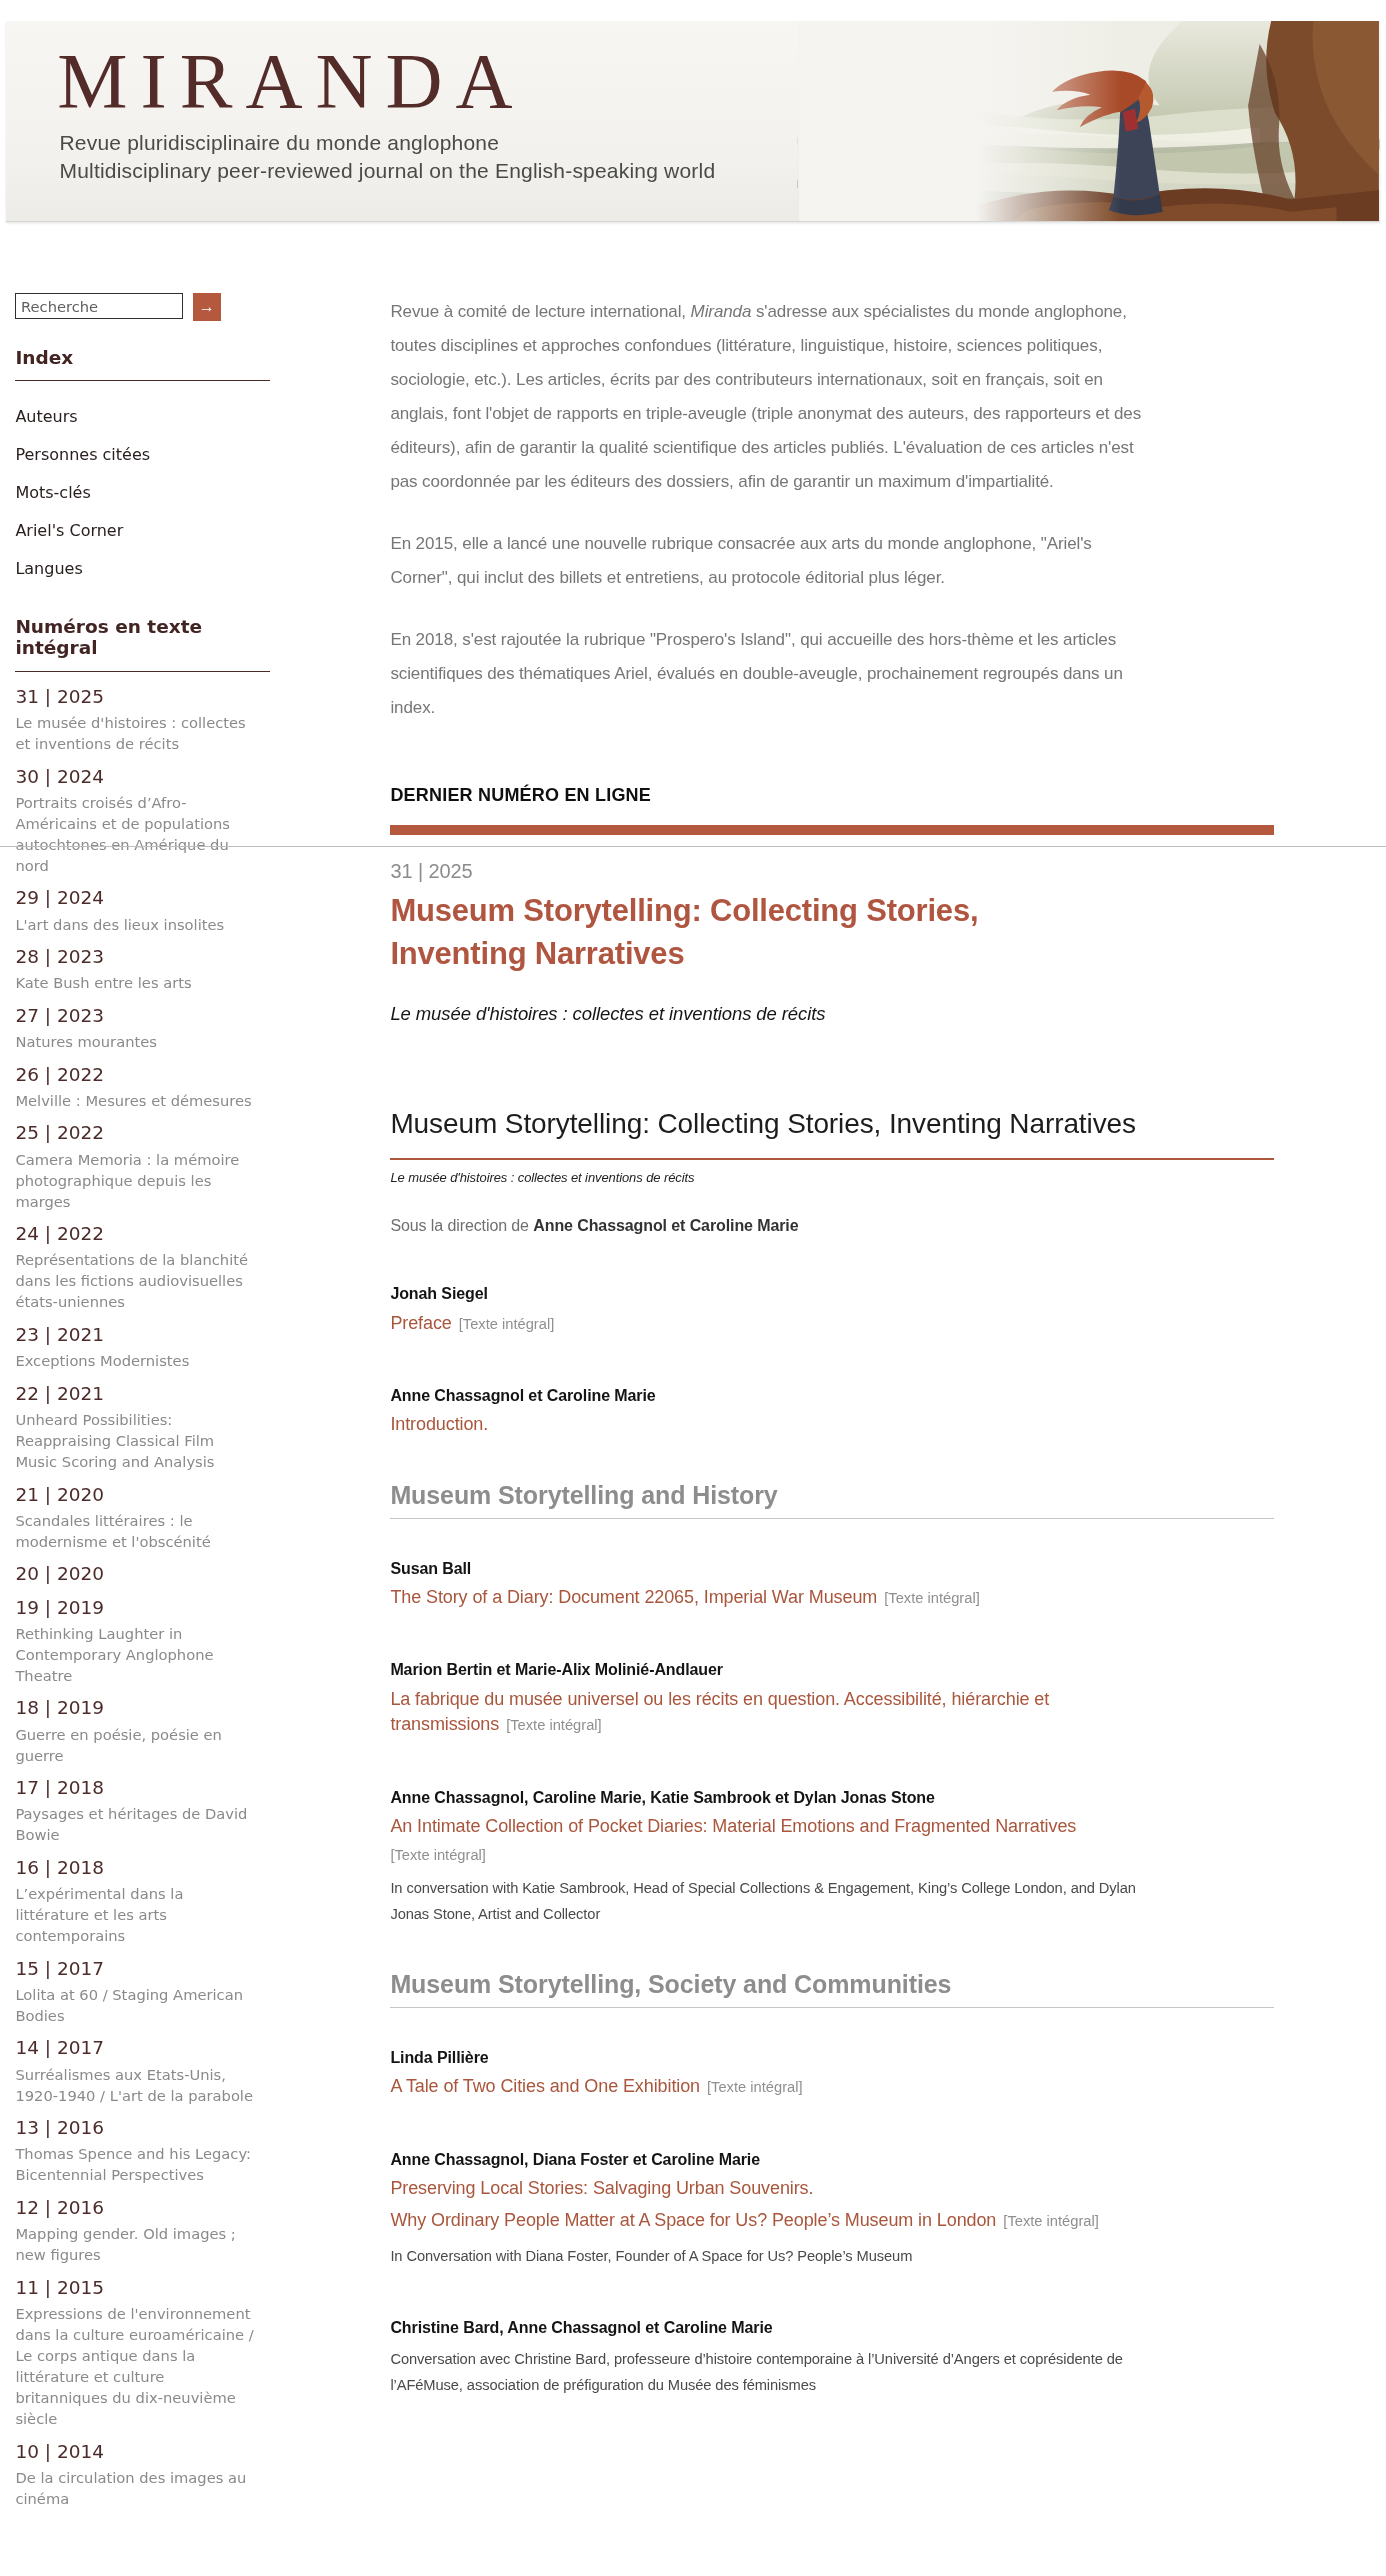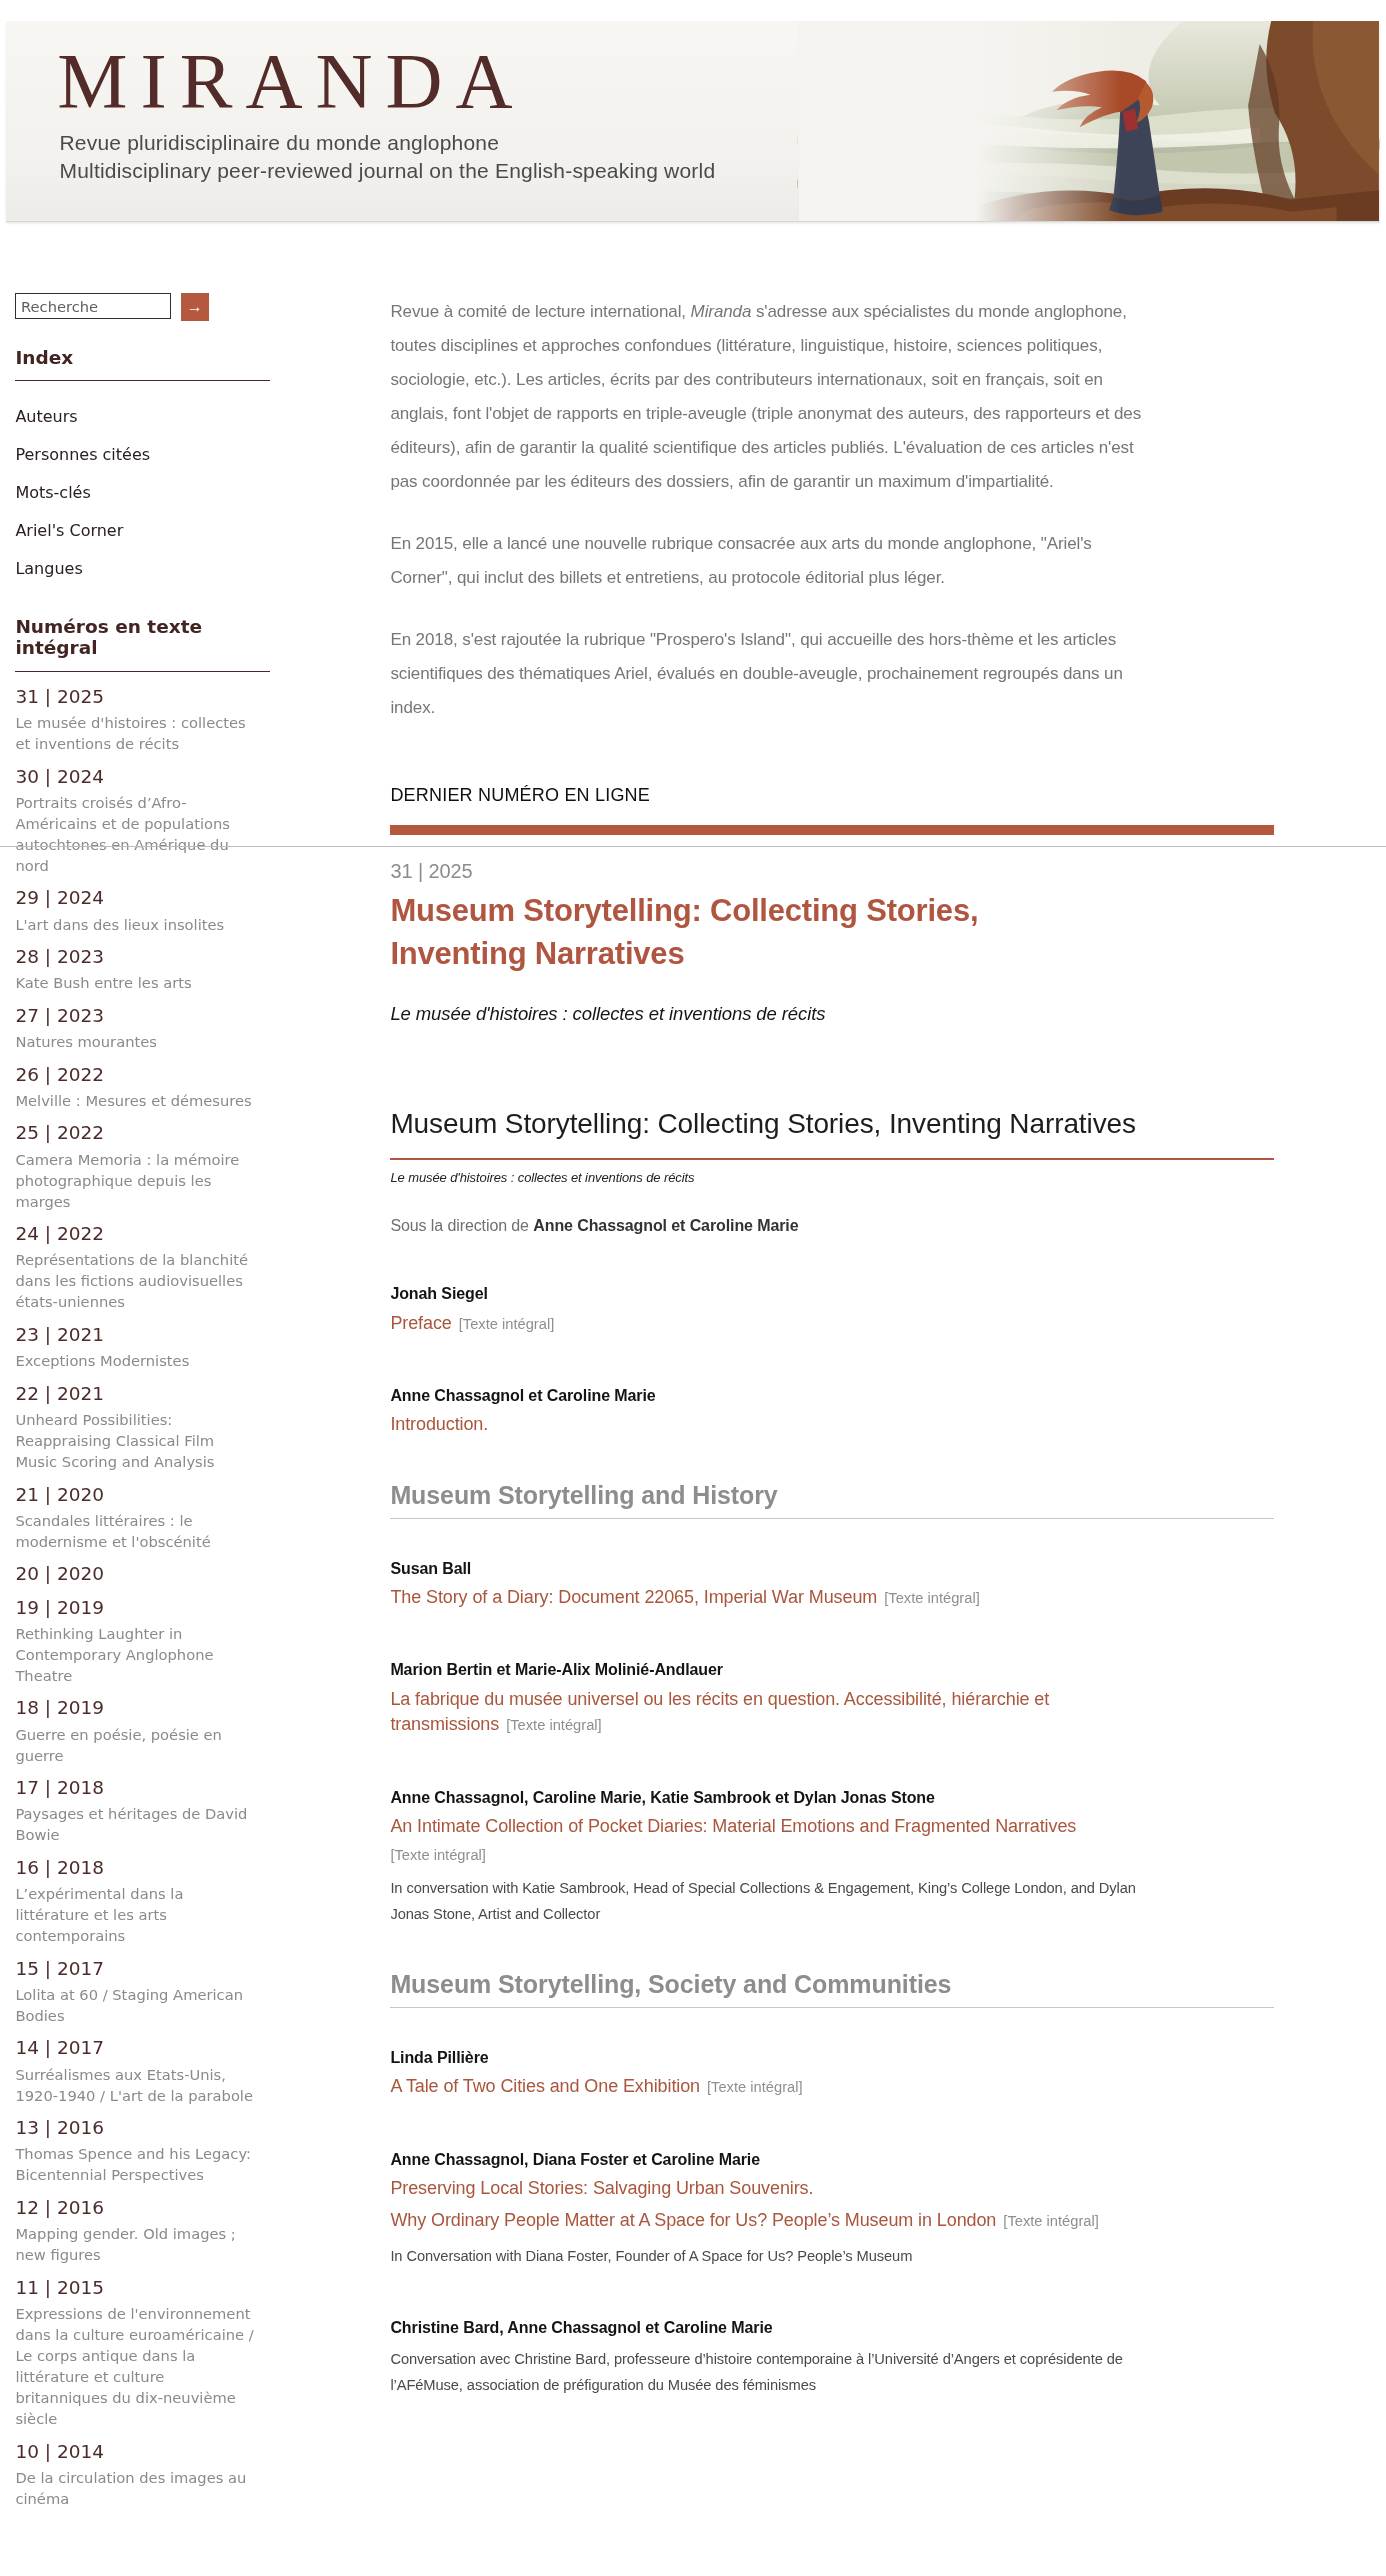--- a/index.html
+++ b/index.html
@@ -16,42 +16,42 @@
           letter-spacing:13px; color:#532c2a; line-height:80px; }
   .subtitle { margin-left:2.3px; font-size:21px; color:#4a4a47; line-height:28.6px; letter-spacing:0.2px; }
   .subtitle.first { margin-top:7.7px; }
 
   
   .layout { display:flex; align-items:flex-start; }
 
   
   .sidebar { width:255px; margin-left:15.4px; font-family:"DejaVu Sans", sans-serif; }
   .search-row { margin-top:71px; display:flex; align-items:flex-start; }
-  .search-input { width:156px; height:26px; border:1.5px solid #2f2f2f; font-size:14.7px;
+  .search-input { width:168px; height:26px; border:1.5px solid #2f2f2f; font-size:14.7px;
                   padding:0 4.6px; color:#444; font-family:"DejaVu Sans", sans-serif; background:#fff; }
   .search-input::placeholder { color:#5f5f5f; opacity:1; }
   .search-btn { width:28px; height:28px; margin-left:9.3px; background:#b4593d; border:none;
                 color:#fff; font-size:16px; line-height:26px; cursor:pointer; }
   .side-h { margin-top:26px; font-size:18.5px; font-weight:700; color:#422523;
             border-bottom:1.5px solid #4a2a28; padding-bottom:12.4px; }
   .side-h.issues-h { margin-top:28px; }
   .index-links { list-style:none; margin-top:17px; }
   .index-links li { font-size:16px; line-height:38px; color:#2b2020; cursor:pointer; }
   .issues { list-style:none; margin-top:14px; width:241px; }
   .issues li { margin-bottom:11.6px; }
   .inum { font-size:18.5px; line-height:21.6px; color:#4c2c2a; margin-bottom:4.6px; cursor:pointer; }
   .ititle { font-size:14.7px; line-height:21px; color:#8a8a8a; }
 
   
   .main { margin-left:120px; width:884px; padding-top:73px; letter-spacing:-0.1px; }
   .intro { width:757px; font-size:17px; line-height:34px; color:#767676; }
   .intro + .intro { margin-top:28px; }
   .intro i { font-style:italic; }
 
-  .dernier { margin-top:60px; font-size:18px; font-weight:400; color:#101010; letter-spacing:0.2px; }
+  .dernier { margin-top:60px; font-size:18px; font-weight:700; color:#101010; letter-spacing:0.2px; }
   .rust-bar { position:relative; margin-top:18.5px; width:884px; height:10px; background:#b4593d; }
   .artifact-line { position:absolute; top:21px; left:-390px; width:1386px; height:1.5px; background:#bdbdbd; }
 
   .issue-no { margin-top:25px; font-size:20px; color:#8c8c8c; }
   .issue-title { margin-top:6.2px; max-width:679px; font-size:31px; font-weight:700;
                  color:#b05640; line-height:43px; letter-spacing:-0.2px; }
   .issue-sub { margin-top:28px; font-size:18.5px; font-style:italic; font-weight:500; color:#161616; }
 
   .toc-title { margin-top:77px; max-width:757px; font-size:28px; font-weight:400;
                color:#1d1d1d; line-height:44px; }

